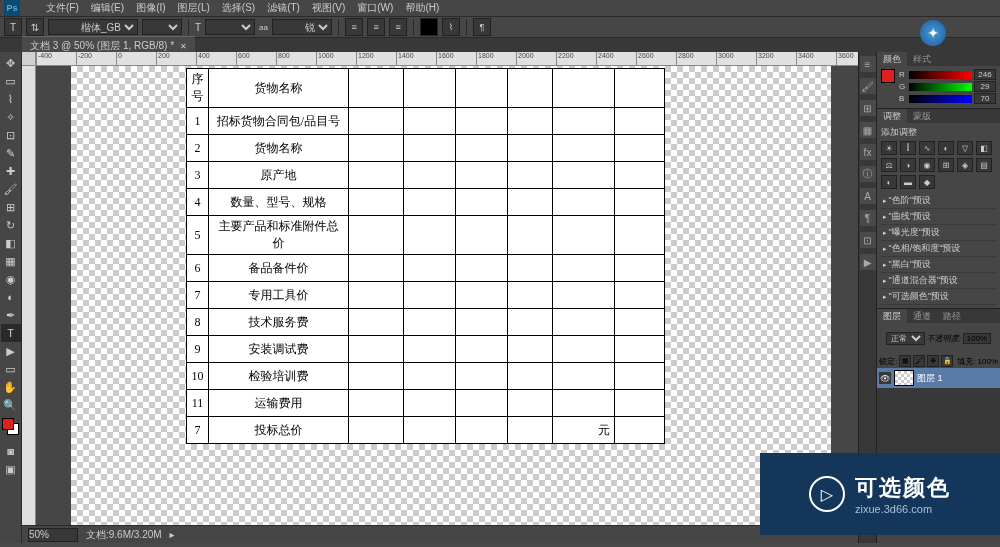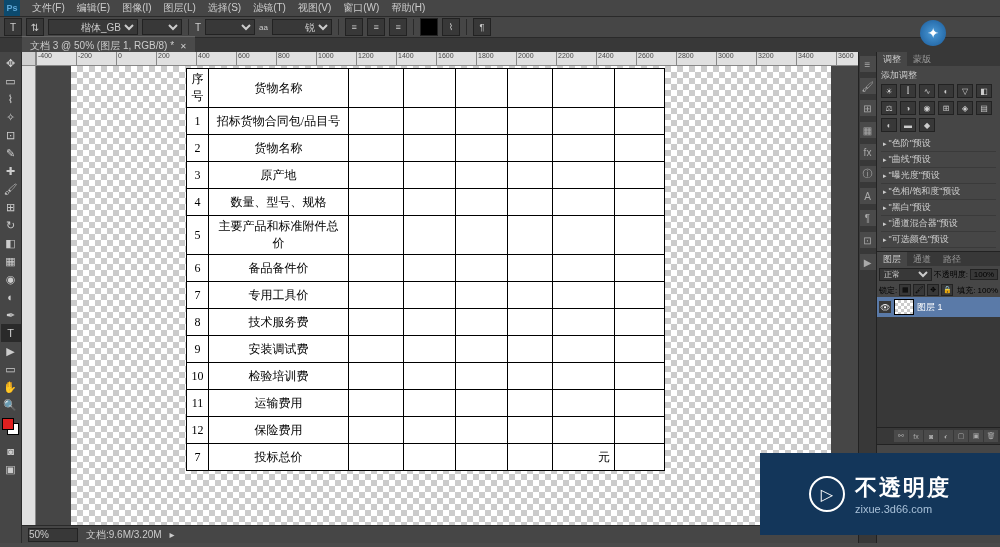--- a/index.html
+++ b/index.html
@@ -1,20 +1,20 @@
 <!DOCTYPE html>
 <html><head>
   <meta charset="utf-8">
   <style>
     * { margin: 0; padding: 0; box-sizing: border-box; font-family: "Microsoft YaHei", sans-serif; }
     body { width: 1000px; height: 547px; background: #4a4a4a; overflow: hidden; position: relative; font-size: 10px; }
     
     
     .menubar { height: 16px; background: #464646; color: #ccc; display: flex; align-items: center; padding: 0 4px; font-size: 10px; }
-    .menubar .ps-logo { width: 16px; height: 16px; background: #0c4a6e; color: #5fa8d8; display: flex; align-items: center; justify-content: center; font-weight: bold; font-size: 9px; margin-right: 6px; }
+    .menubar .ps-logo { width: 16px; height: 16px; background: #0c4a6e; color: #5fa8d8; display: flex; align-items: center; justify-content: center; font-weight: bold; font-size: 9px; margin-right: 20px; }
     .menubar .menu-item { padding: 0 6px; cursor: default; }
     .menubar .right-section { margin-left: auto; display: flex; align-items: center; gap: 2px; }
     .menubar .workspace-btn { background: #3a5a7a; color: #fff; padding: 1px 6px; font-size: 9px; }
     .menubar .workspace-tab { background: #383838; color: #ccc; padding: 1px 6px; font-size: 9px; }
     .window-controls { display: flex; gap: 2px; margin-left: 6px; }
     .win-btn { width: 16px; height: 12px; font-size: 8px; display: flex; align-items: center; justify-content: center; color: #000; }
     .win-min { background: linear-gradient(#fefefe, #c0c0c0); }
     .win-max { background: linear-gradient(#fefefe, #c0c0c0); }
     .win-close { background: linear-gradient(#f08080, #c04040); }
     
@@ -103,23 +103,23 @@
     
     
     .adj-panel .adj-title { font-size: 9px; margin-bottom: 2px; }
     .adj-icons { display: flex; flex-wrap: wrap; gap: 3px; }
     .adj-icon { width: 16px; height: 14px; background: #383838; border: 1px solid #222; display: flex; align-items: center; justify-content: center; font-size: 8px; }
     .preset-list { margin-top: 4px; }
     .preset-item { padding: 1px 2px; font-size: 9px; color: #ccc; border-bottom: 1px solid #3a3a3a; }
     .preset-item::before { content: "▸ "; font-size: 7px; }
     
     
-    .layers-controls { display: flex; gap: 2px; padding: 2px; align-items: center; font-size: 8px; }
+    .layers-controls { display: flex; gap: 2px; padding: 9px; align-items: center; font-size: 8px; }
     .layers-controls select { background: #383838; color: #ccc; border: 1px solid #222; font-size: 8px; flex: 1; }
-    .layers-controls .opa-label { font-size: 8px; }
+    .layers-controls .opa-label { font-size: 8px; font-style: italic; }
     .layers-controls .opa-val { width: 28px; background: #383838; border: 1px solid #222; font-size: 8px; text-align: center; }
     .lock-row { display: flex; gap: 2px; padding: 1px 2px; align-items: center; font-size: 8px; }
     .lock-icon { width: 12px; height: 12px; background: #383838; border: 1px solid #222; font-size: 7px; display: flex; align-items: center; justify-content: center; }
     .layer-list { background: #383838; height: 130px; }
     .layer-row { display: flex; align-items: center; padding: 2px; background: #5a7aa8; color: #fff; gap: 3px; }
     .layer-eye { width: 12px; height: 12px; background: #383838; display: flex; align-items: center; justify-content: center; font-size: 8px; }
     .layer-thumb { width: 20px; height: 16px; background: #fff; border: 1px solid #000; 
       background-image: 
         linear-gradient(45deg, #ccc 25%, transparent 25%),
         linear-gradient(-45deg, #ccc 25%, transparent 25%),
@@ -360,30 +360,20 @@
                 <td class="idx">11</td>
     <td class="name">运输费用</td>
     <td class="c3"></td>
                 <td class="c4"></td>
                 <td class="c5"></td>
                 <td class="c6"></td>
     <td class="c7" style="text-align:right"></td>
                 <td class="c8"></td>
               </tr>
               <tr>
-                <td class="idx">12</td>
-    <td class="name">保险费用</td>
-    <td class="c3"></td>
-                <td class="c4"></td>
-                <td class="c5"></td>
-                <td class="c6"></td>
-    <td class="c7" style="text-align:right"></td>
-                <td class="c8"></td>
-              </tr>
-              <tr>
                 <td class="idx">7</td>
     <td class="name">投标总价</td>
     <td class="c3"></td>
                 <td class="c4"></td>
                 <td class="c5"></td>
                 <td class="c6"></td>
     <td class="c7" style="text-align:right">元</td>
                 <td class="c8"></td>
               </tr>
             </tbody>
@@ -405,20 +395,46 @@
     <div class="dock-icon">fx</div>
     <div class="dock-icon">ⓘ</div>
     <div class="dock-icon">A</div>
     <div class="dock-icon">¶</div>
     <div class="dock-icon">⊡</div>
     <div class="dock-icon">▶</div>
   </div>
 
   <div class="right-panels">
 
+    <div class="panel color-panel">
+      <div class="panel-tabs">
+        <div class="panel-tab active">颜色</div>
+        <div class="panel-tab">样式</div>
+      </div>
+      <div class="panel-body">
+        <div class="color-preview"></div>
+        <div style="overflow:hidden">
+          <div class="color-slider">
+              <span class="label">R</span>
+              <div class="track"></div>
+              <div class="val">246</div>
+            </div>
+          <div class="color-slider">
+              <span class="label">G</span>
+              <div class="track g"></div>
+              <div class="val">29</div>
+            </div>
+          <div class="color-slider">
+              <span class="label">B</span>
+              <div class="track b"></div>
+              <div class="val">70</div>
+            </div>
+        </div>
+      </div>
+    </div>
 
     <div class="panel adj-panel">
       <div class="panel-tabs">
         <div class="panel-tab active">调整</div>
         <div class="panel-tab">蒙版</div>
       </div>
       <div class="panel-body">
         <div class="adj-title">添加调整</div>
         <div class="adj-icons">
           <div class="adj-icon">☀</div>
@@ -487,16 +503,16 @@
       </div>
     </div>
   </div>
 </div>
 
 <div class="bird-icon">✦</div>
 
 <div class="watermark">
   <div class="play-logo">▷</div>
   <div class="wm-text">
-    <div class="wm-title">不透明度</div>
+    <div class="wm-title">可选颜色</div>
     <div class="wm-url">zixue.3d66.com</div>
   </div>
 </div>
 
 </body></html>

